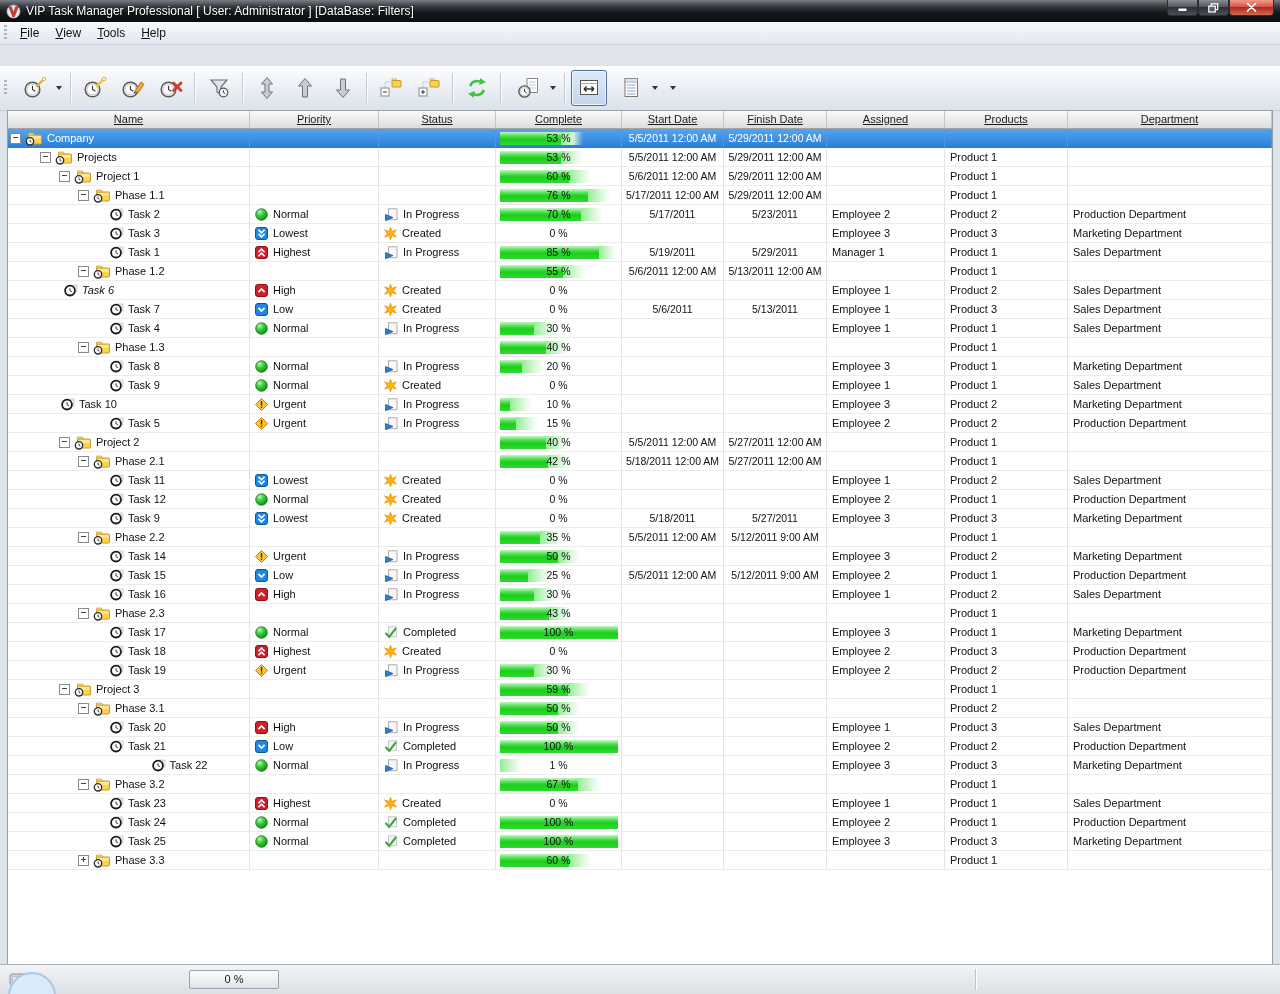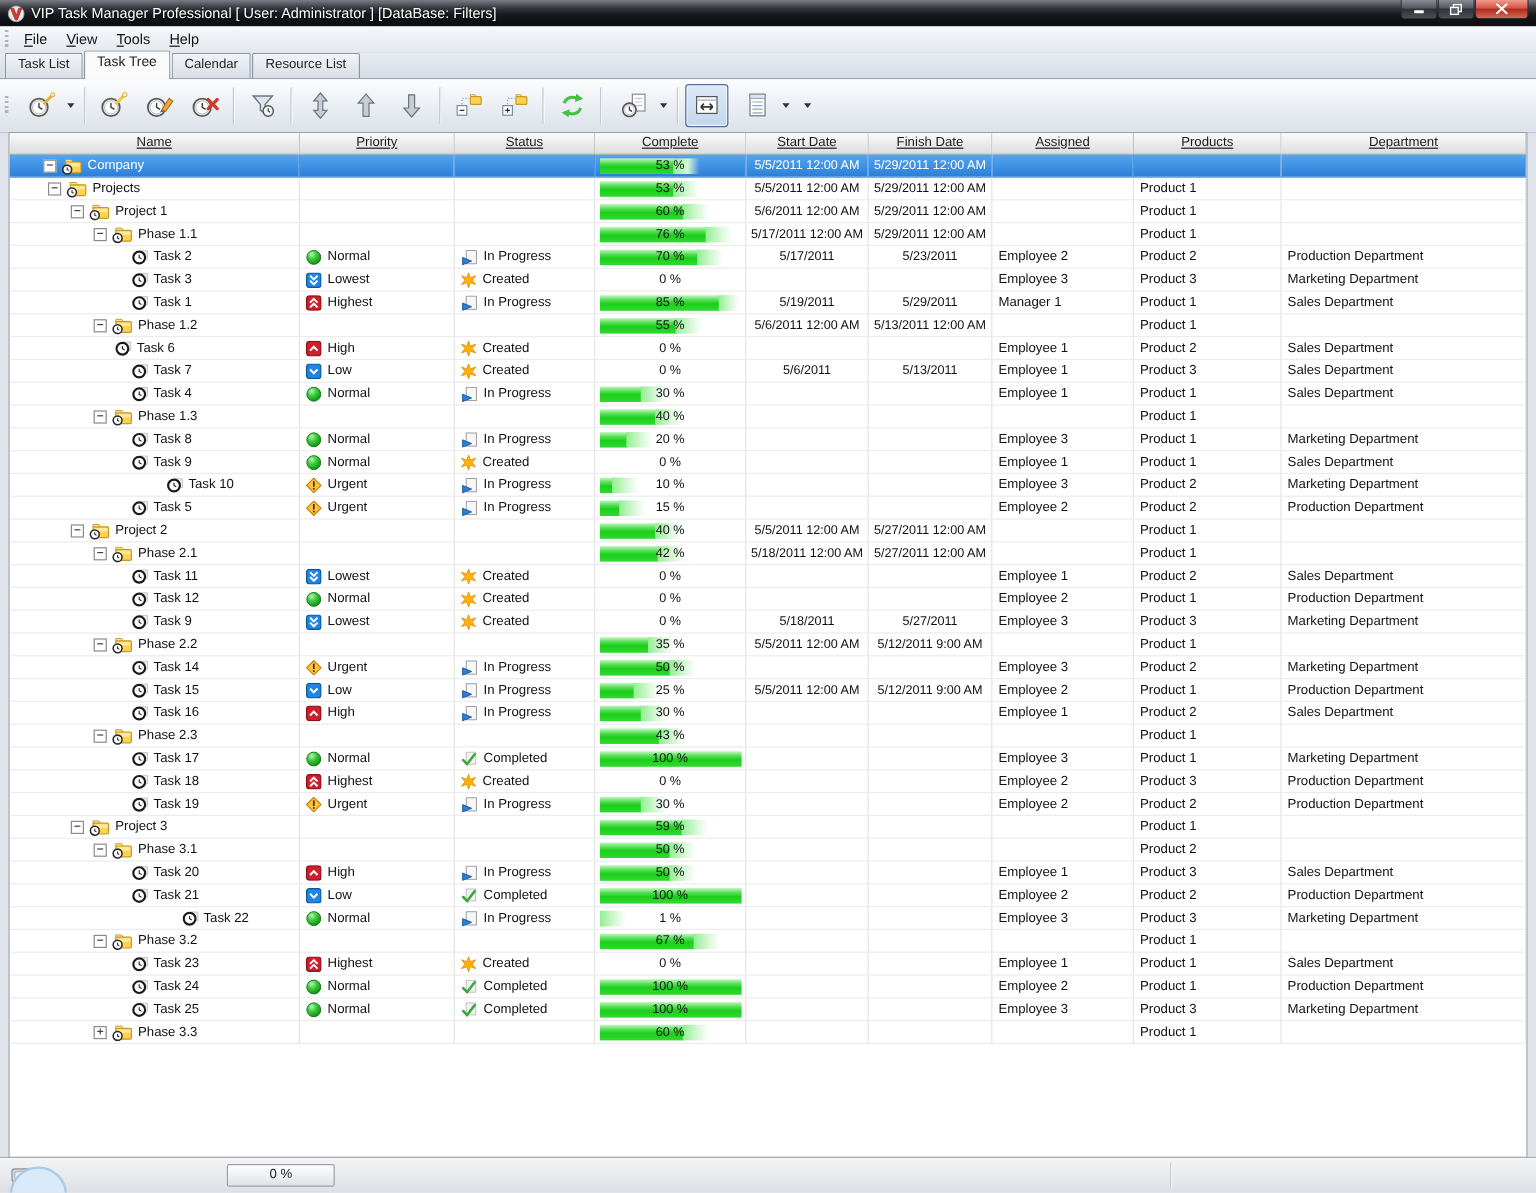--- a/index.html
+++ b/index.html
@@ -114,28 +114,20 @@
   <div class="menubar">
     <div class="grip"></div>
     <div id="menu" style="display:flex;">
         <div class="menu-item"><span><u>F</u>ile</span></div>
         <div class="menu-item"><span><u>V</u>iew</span></div>
         <div class="menu-item"><span><u>T</u>ools</span></div>
         <div class="menu-item"><span><u>H</u>elp</span></div>
       </div>
   </div>
 
-  <div class="tabbar">
-      <div id="tabs" style="display:flex;align-items:flex-end;">
-        <div class="tab"><span>Task List</span></div>
-        <div class="tab active"><span>Task Tree</span></div>
-        <div class="tab"><span>Calendar</span></div>
-        <div class="tab"><span>Resource List</span></div>
-      </div>
-    </div>
 
   <div class="toolbar">
     <div class="grip"></div>
     <div id="toolbar-body" style="display:flex;align-items:center;">
         <div class="ddbtn">
           <div class="tbtn">
             <span class="icon">
               <svg width="24" height="24" viewBox="0 0 24 24">
                 <circle cx="9.5" cy="13.5" r="7.3" fill="#efefef" stroke="#5a5a5a" stroke-width="1.5"></circle>
                 <circle cx="9.5" cy="13.5" r="5.4" fill="#fff" stroke="#a9a9a9" stroke-width="0.6"></circle>
@@ -302,21 +294,21 @@
         <div class="hcell">Status</div>
         <div class="hcell">Complete</div>
         <div class="hcell">Start Date</div>
         <div class="hcell">Finish Date</div>
         <div class="hcell">Assigned</div>
         <div class="hcell">Products</div>
         <div class="hcell">Department</div>
       </div>
     <div id="rows">
         <div class="trow sel">
-          <div class="cell" style="padding-left: 28px;">
+          <div class="cell" style="padding-left: 2px;">
             <span class="ebox"></span>
             <span class="icon treeicon">
               <svg width="18" height="15" viewBox="0 0 18 15">
                 <path d="M3.5 4.5 l0 -2.4 5 0 1.4 2.4z" fill="#ffe9a0" stroke="#c49a2c" stroke-width="0.8"></path>
                 <rect x="3.5" y="4" width="13" height="9" rx="1" fill="#ffd14d" stroke="#c49a2c"></rect>
                 <rect x="4.3" y="4.9" width="11.4" height="3" rx="1" fill="#ffe89a"></rect>
                 <circle cx="5" cy="10.3" r="3.7" fill="#fdfdfd" stroke="#2a2a2a" stroke-width="1.3"></circle>
                 <path d="M5 8.6 L5 10.4 L6.4 11.1" stroke="#2a2a2a" stroke-width="0.9" fill="none"></path>
               </svg>
             </span>
@@ -633,21 +625,21 @@
           <div class="cell c-date">
             <span>5/13/2011 12:00 AM</span>
           </div>
           <div class="cell txt"></div>
           <div class="cell txt">
             <span>Product 1</span>
           </div>
           <div class="cell txt"></div>
         </div>
         <div class="trow">
-          <div class="cell" style="padding-left: 75px;">
+          <div class="cell" style="padding-left: 43px; font-style: italic;">
             <span class="blank9"></span>
             <span class="icon treeicon">
               <svg width="14" height="14" viewBox="0 0 14 14">
                 <rect x="7" y="2" width="6" height="7" fill="#e9e9e9" stroke="#bbb" stroke-width="0.6"></rect>
                 <circle cx="6" cy="7.6" r="4.9" fill="#fff" stroke="#1a1a1a" stroke-width="1.8"></circle>
                 <path d="M6 5.3 L6 7.6 L7.9 8.7" stroke="#1a1a1a" stroke-width="0.9" fill="none"></path>
               </svg>
             </span>
             <span>Task 6</span>
           </div>
@@ -922,21 +914,21 @@
             <span>Employee 1</span>
           </div>
           <div class="cell txt">
             <span>Product 1</span>
           </div>
           <div class="cell txt">
             <span>Sales Department</span>
           </div>
         </div>
         <div class="trow">
-          <div class="cell" style="padding-left: 118px;">
+          <div class="cell" style="padding-left: 40px;">
             <span class="blank9"></span>
             <span class="icon treeicon">
               <svg width="14" height="14" viewBox="0 0 14 14">
                 <rect x="7" y="2" width="6" height="7" fill="#e9e9e9" stroke="#bbb" stroke-width="0.6"></rect>
                 <circle cx="6" cy="7.6" r="4.9" fill="#fff" stroke="#1a1a1a" stroke-width="1.8"></circle>
                 <path d="M6 5.3 L6 7.6 L7.9 8.7" stroke="#1a1a1a" stroke-width="0.9" fill="none"></path>
               </svg>
             </span>
             <span>Task 10</span>
           </div>

